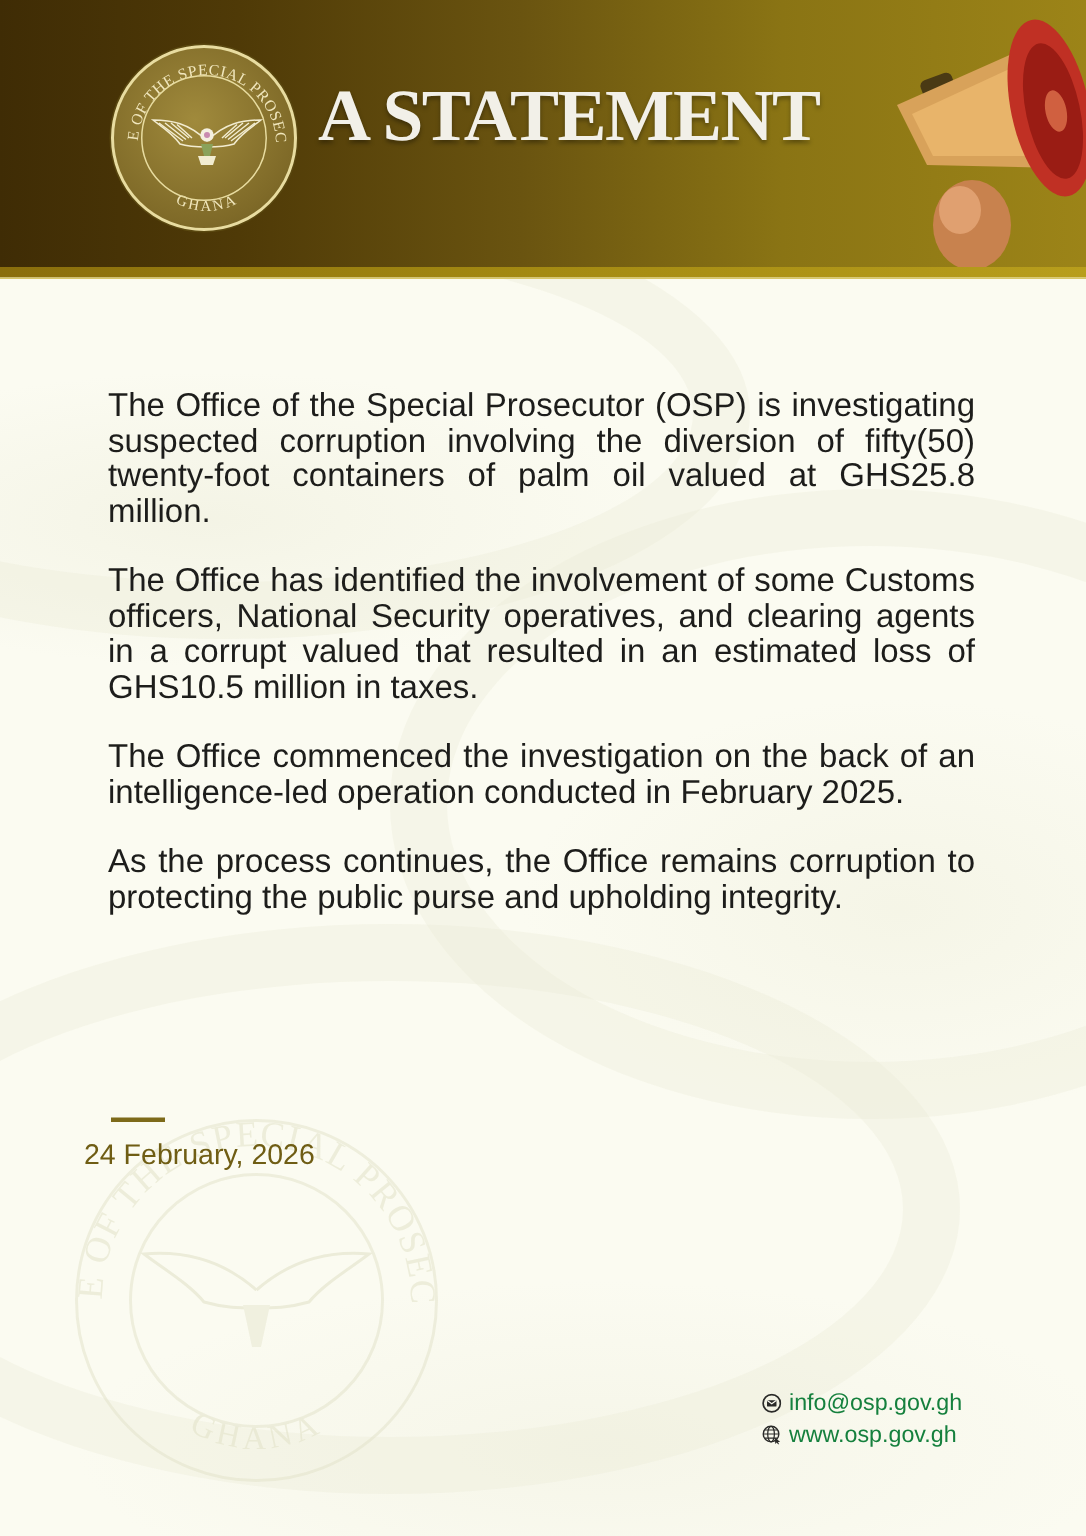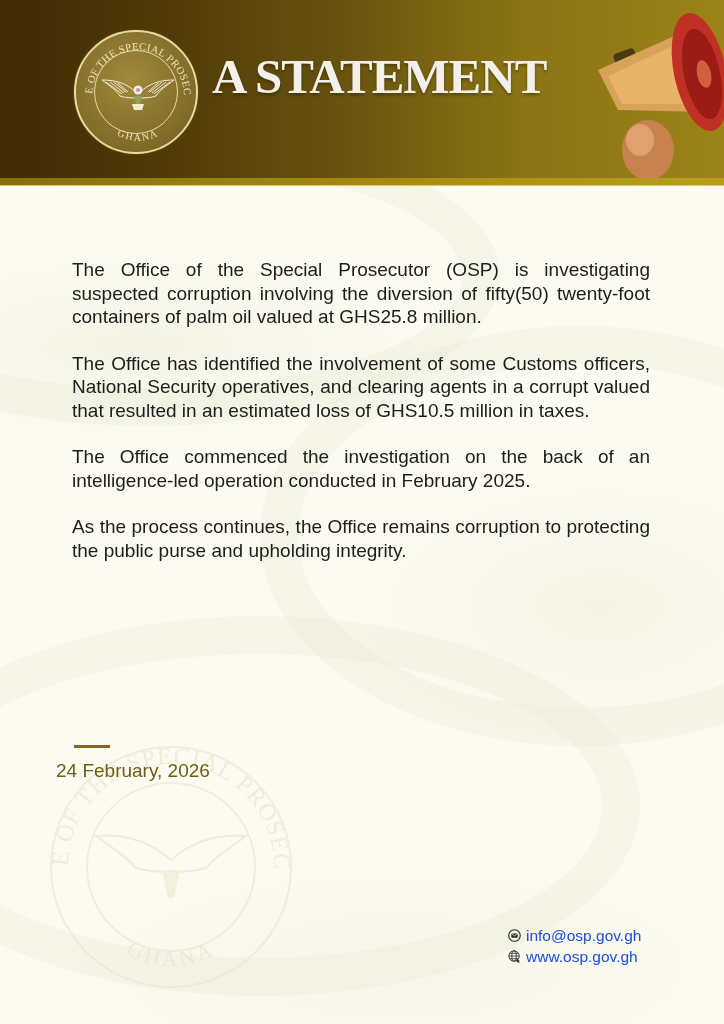--- a/index.html
+++ b/index.html
@@ -55,34 +55,34 @@
   .subtitle {
     position: absolute; left: 212px; top: 109px;
     font-size: 17.5px; color: #efe6c8; letter-spacing: -0.2px;
     text-shadow: 0 1px 2px rgba(0,0,0,0.3);
   }
   .megaphone { position: absolute; left: 588px; top: 0; }
   
   .content {
     position: absolute; left: 72px; top: 258px; width: 578px;
     font-family: "Liberation Sans", sans-serif;
-    font-size: 19px; line-height: 23.5px; color: #1d1d1b;
+    font-size: 22px; line-height: 23.5px; color: #1d1d1b;
     text-align: justify;
   }
   .content p { margin-bottom: 23px; }
   .date-rule {
     position: absolute; left: 74px; top: 745px; width: 36px; height: 3px;
     background: #7d6a1a;
   }
   .date {
     position: absolute; left: 56px; top: 760px;
     font-size: 19px; color: #6f5d14;
   }
   .watermark { position: absolute; left: 46px; top: 742px; opacity: 0.55; }
-  .contact { position: absolute; left: 508px; top: 925px; font-size: 15.5px; color: #1d4ed8; }
+  .contact { position: absolute; left: 508px; top: 925px; font-size: 15.5px; color: #15803d; }
   .contact-row { display: flex; align-items: center; height: 21px; }
   .contact-row .ico { width: 13px; height: 13px; margin-right: 5px; display: inline-block; }
 </style>
 </head>
 <body>
 
 <div class="page-bg">
   <div class="wave" style="left:-200px; top:-60px; width:700px; height:300px;"></div>
   <div class="wave" style="left:260px; top:140px; width:640px; height:420px;"></div>
   <div class="wave" style="left:-120px; top:430px; width:760px; height:380px;"></div>

